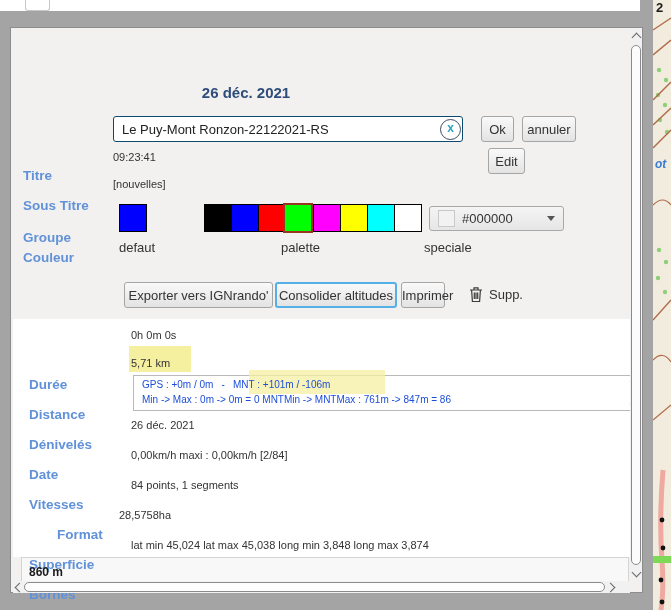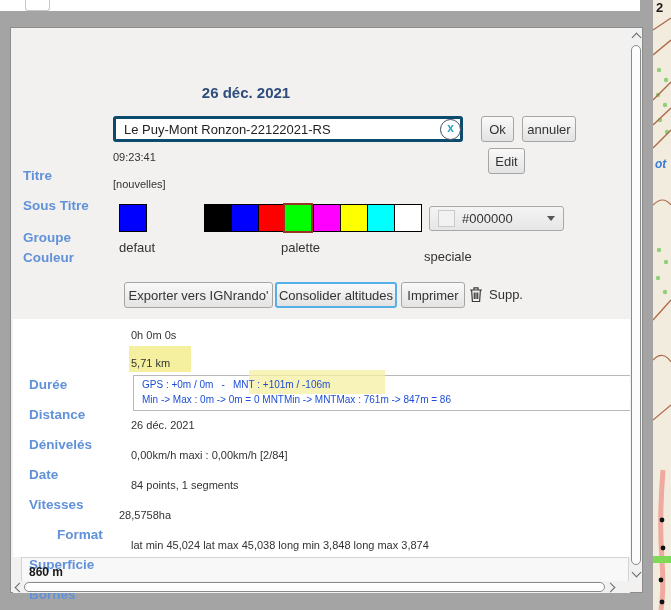--- a/index.html
+++ b/index.html
@@ -18,21 +18,21 @@
   .dialog{position:absolute;left:10px;top:27px;width:633px;height:566px;
           background:#f2f1ef;border:1px solid #8c8c8c;box-sizing:border-box;}
 
   .heading{position:absolute;left:120px;top:56px;width:230px;text-align:center;
            font-size:15px;font-weight:bold;color:#2e4d7c;}
 
   .lbl{position:absolute;font-size:13.5px;font-weight:bold;color:#6191d8;white-space:nowrap;margin-top:48px;}
   .val{position:absolute;font-size:11px;color:#333;white-space:nowrap;}
 
   .txt-input{position:absolute;left:102px;top:88px;width:350px;height:26px;box-sizing:border-box;
-             border:3px solid #0c4a6e;border-radius:3px;background:#fff;font-size:13px;color:#222;
+             border:1px solid #0c4a6e;border-radius:3px;background:#fff;font-size:13px;color:#222;
              padding:0 26px 0 8px;font-family:"Liberation Sans",sans-serif;}
   .clear-btn{position:absolute;left:429px;top:91px;width:19px;height:19px;border-radius:50%;
              border:1px solid #3c4a63;background:#fff;color:#29a3c0;font-size:12px;font-weight:bold;
              line-height:17px;text-align:center;cursor:pointer;}
 
   .btn{position:absolute;height:26px;box-sizing:border-box;border:1px solid #a5a5a5;border-radius:3px;
        background:linear-gradient(#f9f9f9,#e3e3e3);font-size:13px;color:#333;text-align:center;
        font-family:"Liberation Sans",sans-serif;cursor:pointer;padding:0;}
   .btn-focus{border:2px solid #56b0e8;}
 
@@ -150,25 +150,25 @@
         <div class="swatch" style="background: rgb(255, 255, 255);"></div>
       </div>
     <div class="select">
       <div class="chip"></div>
       <div class="sel-txt">#000000</div>
       <div class="caret"></div>
     </div>
 
     <div class="caption" style="left:108px;top:212px;">defaut</div>
     <div class="caption" style="left:270px;top:212px;">palette</div>
-    <div class="caption" style="left:413px;top:221px;">speciale</div>
+    <div class="caption" style="left:413px;top:212px;">speciale</div>
 
     <button class="btn" style="left:113px;top:254px;width:149px;">Exporter vers IGNrando'</button>
     <button class="btn btn-focus" style="left:264px;top:254px;width:122px;">Consolider altitudes</button>
-    <button class="btn" style="left:390px;top:254px;width:64px;">Imprimer</button>
+    <button class="btn" style="left:390px;top:254px;width:44px;">Imprimer</button>
     <svg style="position:absolute;left:458px;top:258px;" width="14" height="17">
       <path d="M1 4 H13 M5 4 V1.8 H9 V4 M2.6 4 L3.4 15.5 H10.6 L11.4 4 M5.3 6.5 V13 M7 6.5 V13 M8.7 6.5 V13" stroke="#3a3a3a" stroke-width="1.2" fill="none"></path>
     </svg>
     <div class="val" style="left:478px;top:259px;font-size:13px;">Supp.</div>
 
     <div class="stats-panel"></div>
 
     <div class="lbl" style="left:18px;top:301px;z-index:2;">Durée</div>
     <div class="val" style="left:120px;top:301px;z-index:2;">0h 0m 0s</div>
 

